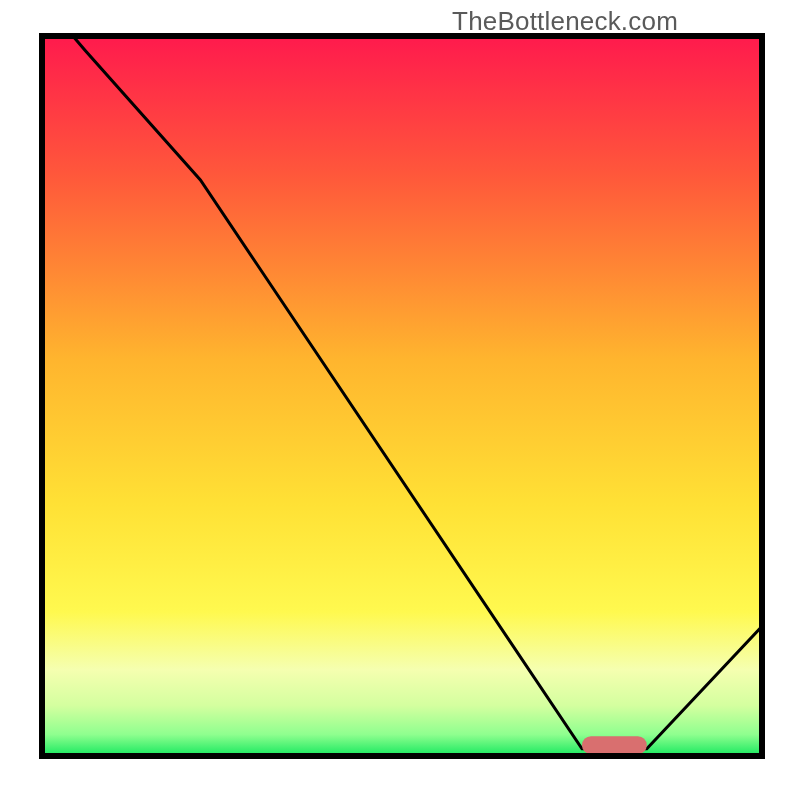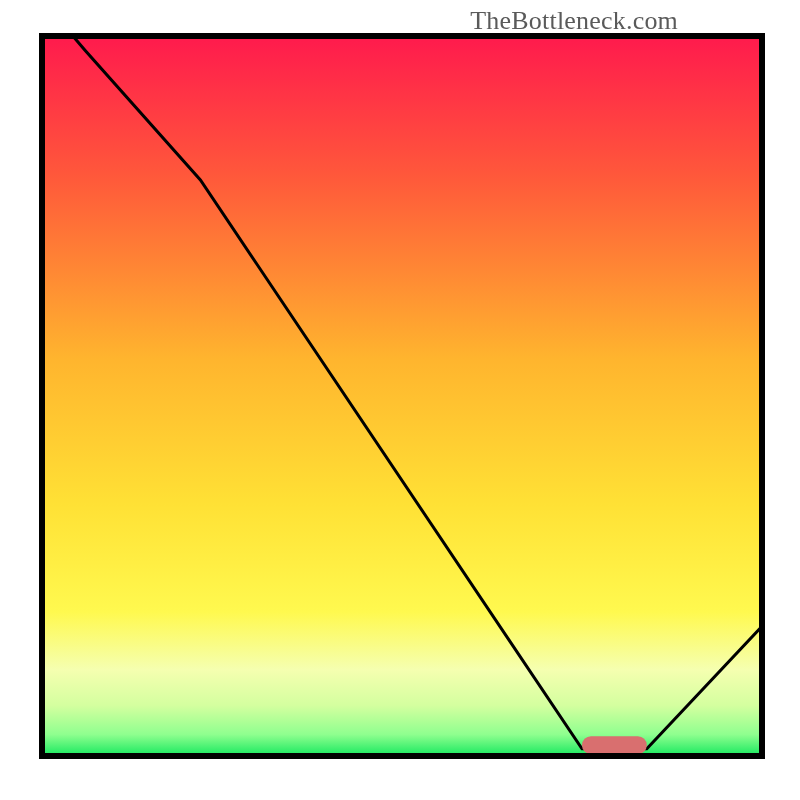--- a/index.html
+++ b/index.html
@@ -7,21 +7,20 @@
     padding: 0;
     width: 800px;
     height: 800px;
     background: #ffffff;
     font-family: Arial, Helvetica, sans-serif;
   }
   .container {
     position: relative;
     width: 692px;
     height: 800px;
-    font-family: Liberation Serif, serif;
   }
   .watermark {
     position: absolute;
     top: 6px;
     right: 14px;
     font-size: 26px;
     font-weight: 500;
     color: #5a5a5a;
     letter-spacing: 0.2px;
     z-index: 5;

